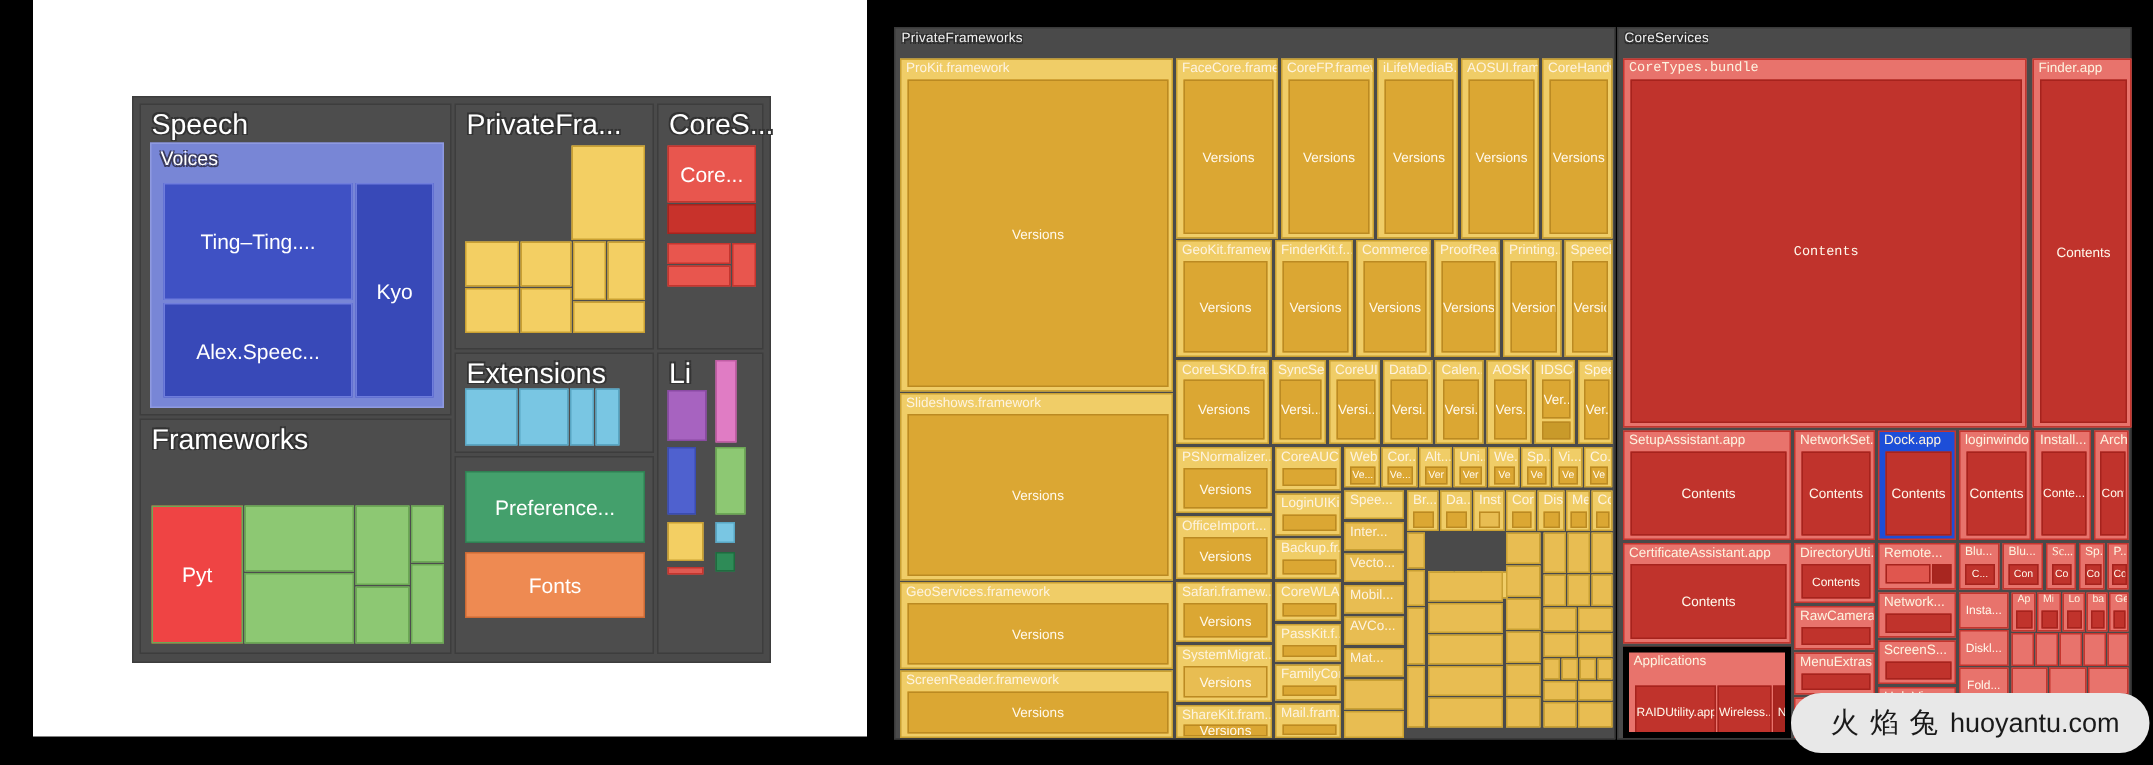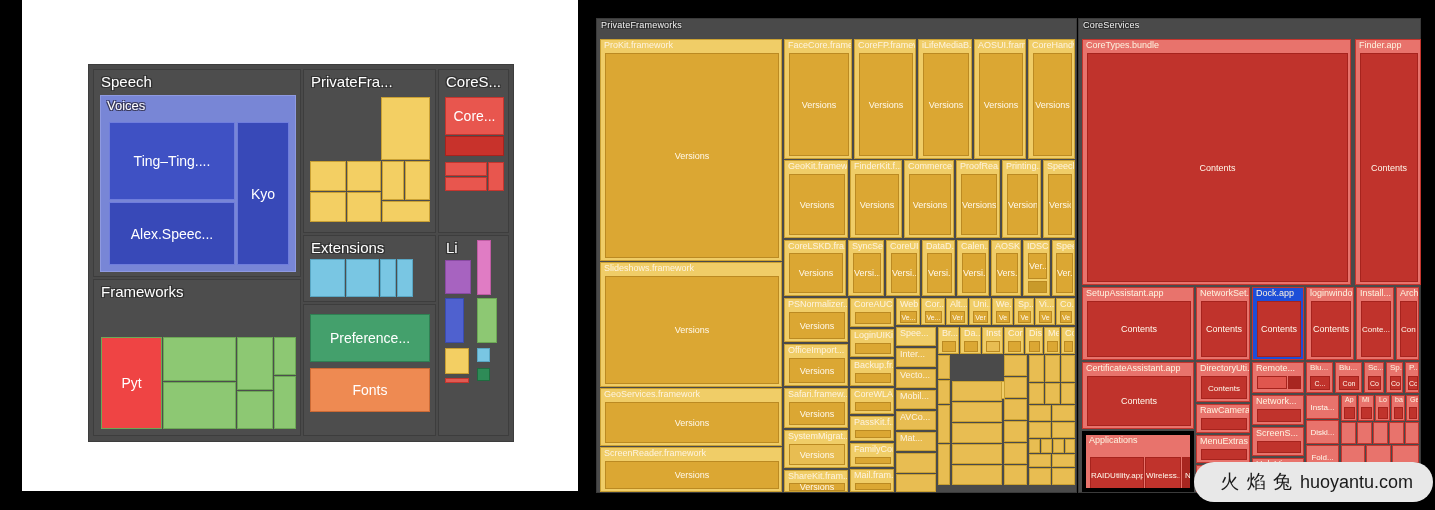--- a/index.html
+++ b/index.html
@@ -13,21 +13,21 @@
             text-shadow:-1px -1px 0 #2b2b2b,1px -1px 0 #2b2b2b,-1px 1px 0 #2b2b2b,1px 1px 0 #2b2b2b;}
   .tile{position:absolute;box-sizing:border-box;overflow:hidden;}
   .tile .tl{position:absolute;left:3px;top:0px;font-size:9px;color:#fdf3e0;white-space:nowrap;overflow:hidden;}
   .ctr{position:absolute;left:0;right:0;top:50%;transform:translateY(-50%);
        text-align:center;font-size:9px;color:#fff9ec;white-space:nowrap;overflow:hidden;}
 
   
   #leftfig{position:absolute;left:22px;top:0;width:556px;height:491px;background:#fff;}
   #lf-canvas{position:absolute;left:66px;top:64px;width:424px;height:376px;background:#4a4a4a;border:1px solid #3d3d3d;}
   .lf-grp{position:absolute;box-sizing:border-box;background:#4d4d4d;border:1px solid #3d3d3d;}
-  .lf-grp>.h{position:absolute;left:7px;top:3px;font-size:15px;color:#fff;font-weight:400;
+  .lf-grp>.h{position:absolute;left:7px;top:3px;font-size:19px;color:#fff;font-weight:400;
              text-shadow:-1.2px -1.2px 0 #333,1.2px -1.2px 0 #333,-1.2px 1.2px 0 #333,1.2px 1.2px 0 #333;}
   .lf-t{position:absolute;box-sizing:border-box;}
   .lf-t>.c{position:absolute;left:0;right:0;top:50%;transform:translateY(-50%);text-align:center;
            font-size:14px;color:#fff;white-space:nowrap;}
   .lf-sub{position:absolute;left:6px;top:2px;font-size:13px;color:#fff;
           text-shadow:-1px -1px 0 #3a3a5a,1px -1px 0 #3a3a5a,-1px 1px 0 #3a3a5a,1px 1px 0 #3a3a5a;}
 
   
   #wm{position:absolute;right:2px;bottom:8px;height:40px;border-radius:20px;background:#e8e8e8;
       display:flex;align-items:center;padding:0 20px 0 26px;color:#1a1a1a;font-size:19px;
@@ -476,21 +476,21 @@
       <div class="tile" style="left:91px;top:99px;width:22px;height:13px;background:#e8bd52;border:1px solid #c9a033;"></div>
       <div class="tile" style="left:114px;top:99px;width:23px;height:13px;background:#e8bd52;border:1px solid #c9a033;"></div>
       <div class="tile" style="left:91px;top:113px;width:22px;height:17px;background:#e8bd52;border:1px solid #c9a033;"></div>
       <div class="tile" style="left:114px;top:113px;width:23px;height:17px;background:#e8bd52;border:1px solid #c9a033;"></div>
     </div>
   </div>
 
   <div class="panel" style="left:1078px;top:18px;width:343px;height:475px;background:#4a4a4a;border:1px solid #3a3a3a;">
     <div class="grplabel" style="font-size:9px;top:1px;">CoreServices</div>
 
-    <div class="tile" style="left:3px;top:20px;width:269px;height:246px;background:#e8736c;border:1px solid #c4352e;">
+    <div class="tile" style="left:3px;top:20px;width:269px;height:246px;background:#e8736c;border:1px solid #c4352e;font-family:Liberation Mono, monospace;">
       <div class="tl">CoreTypes.bundle</div>
       <div class="tile" style="left:4px;top:13px;width:261px;height:229px;background:#c0332c;border:1px solid #a6231d;">
         <div class="ctr">Contents</div>
       </div>
     </div>
 
     <div class="tile" style="left:276px;top:20px;width:66px;height:246px;background:#e8736c;border:1px solid #c4352e;">
       <div class="tl">Finder.app</div>
       <div class="tile" style="left:4px;top:13px;width:58px;height:229px;background:#c0332c;border:1px solid #a6231d;">
         <div class="ctr">Contents</div>
@@ -598,21 +598,21 @@
         <div class="ctr" style="font-size:7px;">C...</div>
       </div>
     </div>
     <div class="tile" style="left:256px;top:343px;width:27px;height:31px;background:#e8736c;border:1px solid #c4352e;">
       <div class="tl" style="font-size:8px;">Blu...</div>
       <div class="tile" style="left:3px;top:13px;width:20px;height:14px;background:#c0332c;border:1px solid #a6231d;">
         <div class="ctr" style="font-size:7px;">Con</div>
       </div>
     </div>
     <div class="tile" style="left:285px;top:343px;width:20px;height:31px;background:#e8736c;border:1px solid #c4352e;">
-      <div class="tl" style="font-size:8px;">Sc...</div>
+      <div class="tl" style="font-size:8px;font-family:Liberation Serif, serif;">Sc...</div>
       <div class="tile" style="left:3px;top:13px;width:13px;height:14px;background:#c0332c;border:1px solid #a6231d;">
         <div class="ctr" style="font-size:7px;">Co</div>
       </div>
     </div>
     <div class="tile" style="left:307px;top:343px;width:17px;height:31px;background:#e8736c;border:1px solid #c4352e;">
       <div class="tl" style="font-size:8px;">Sp...</div>
       <div class="tile" style="left:3px;top:13px;width:11px;height:14px;background:#c0332c;border:1px solid #a6231d;">
         <div class="ctr" style="font-size:7px;">Co</div>
       </div>
     </div>

